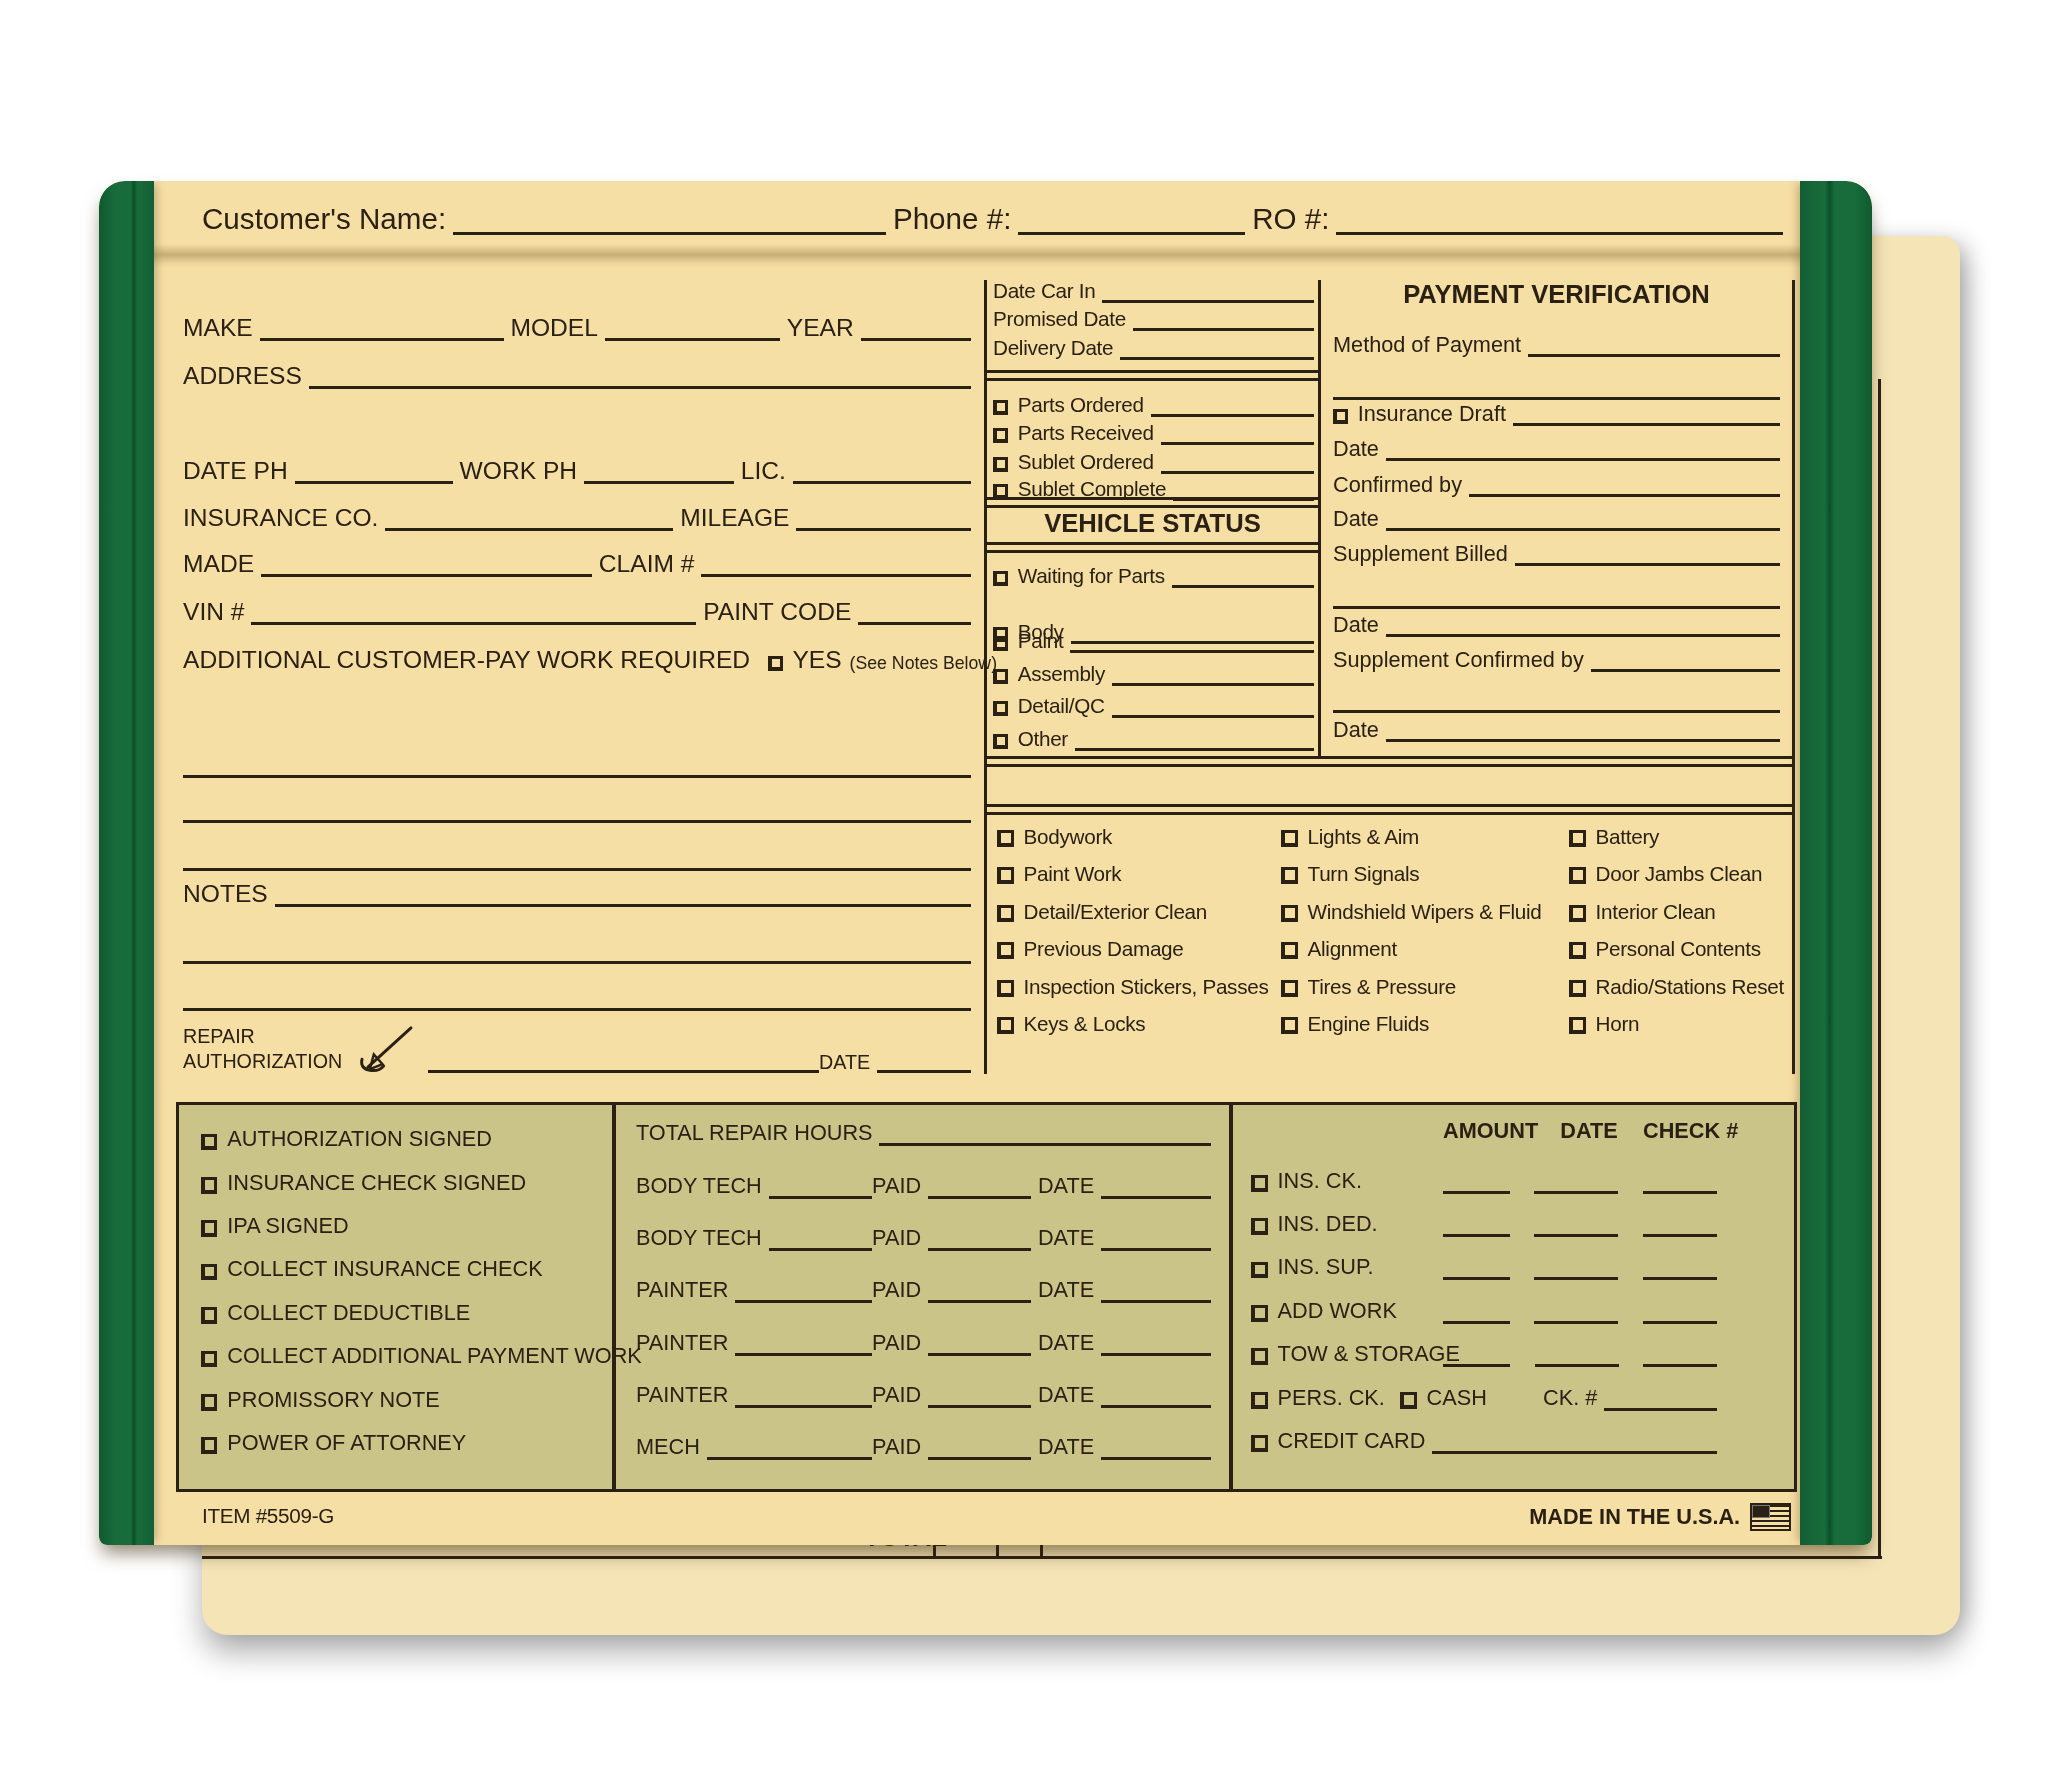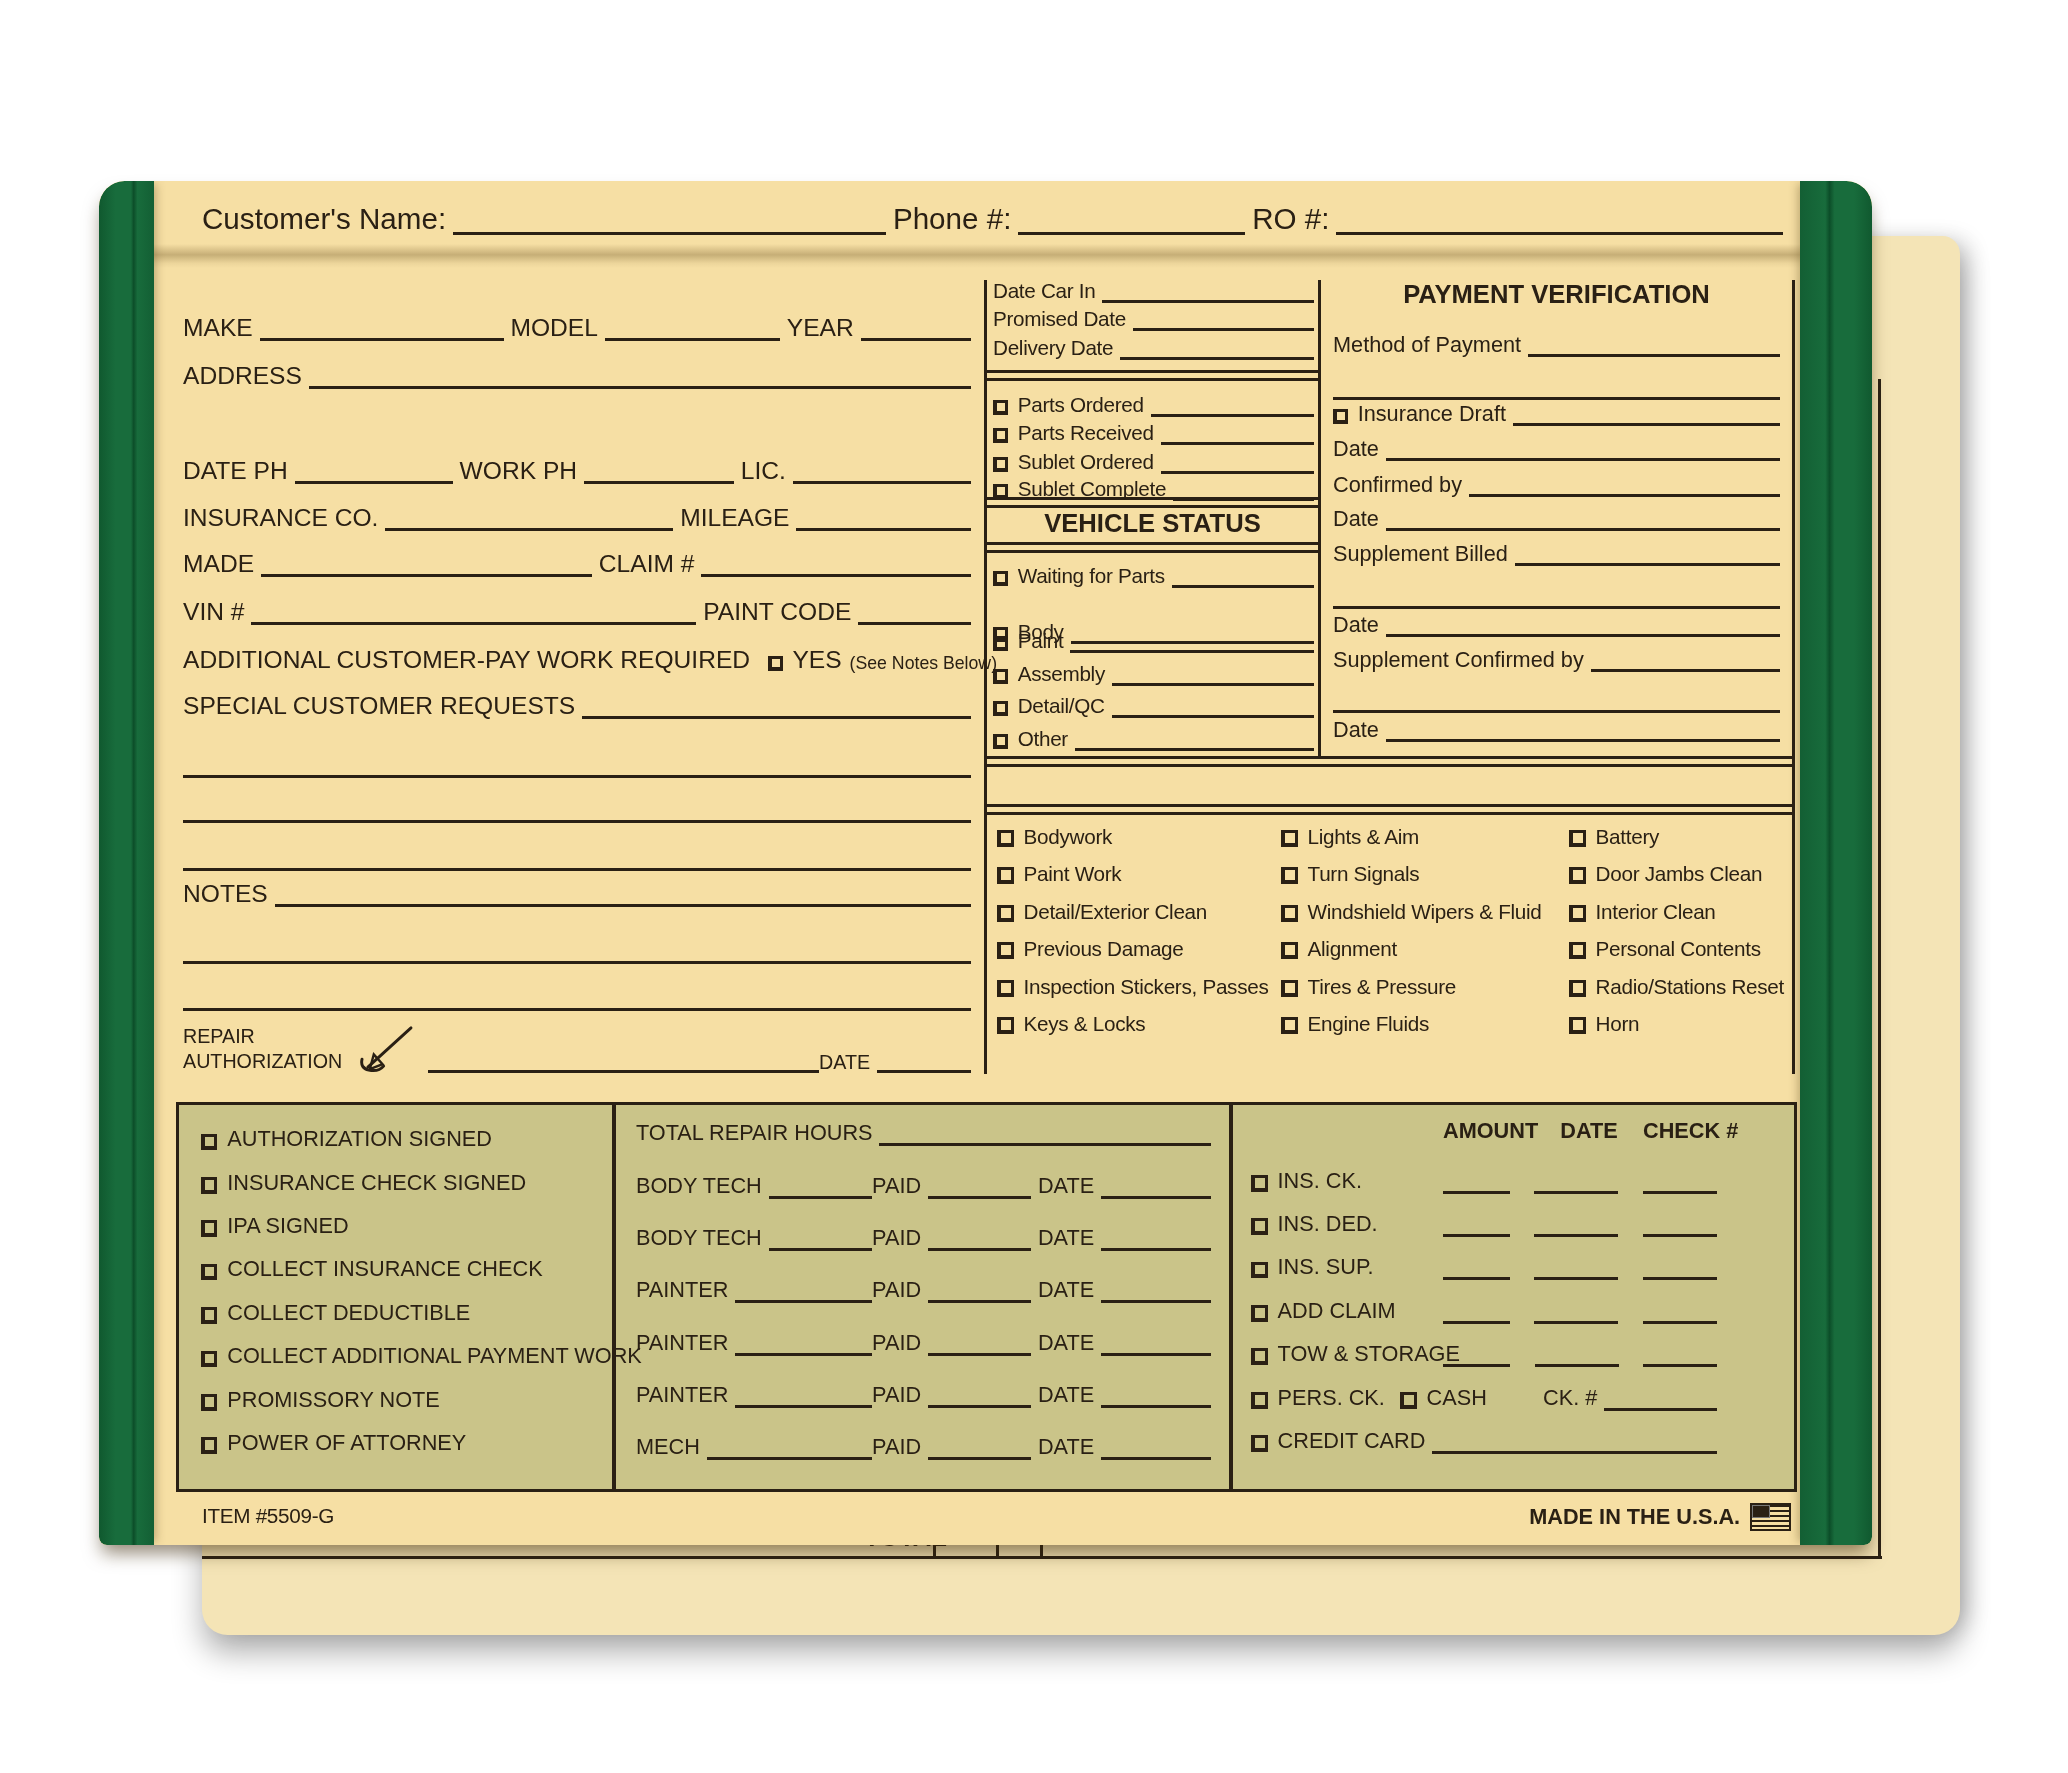--- a/index.html
+++ b/index.html
@@ -118,24 +118,20 @@
     <span class="l" style="width:445px"></span>
     <span>PAINT CODE</span>
     <span class="l g"></span>
   </div>
   <div class="r f25" style="left:84px;top:465px;width:788px">
     <span>ADDITIONAL CUSTOMER-PAY WORK REQUIRED</span>
     <span class="cb s" style="margin-left:17.7px"></span>
     <span>YES</span>
     <span class="f18" style="margin-left:7.9px">(See Notes Below)</span>
   </div>
-  <div class="r f25" style="left:84px;top:511px;width:788px">
-    <span>SPECIAL CUSTOMER REQUESTS</span>
-    <span class="l g"></span>
-  </div>
   <div class="bl" style="left:84px;top:594px;width:788px"></div>
   <div class="bl" style="left:84px;top:639px;width:788px"></div>
   <div class="bl" style="left:84px;top:687px;width:788px"></div>
   <div class="r f25" style="left:84px;top:699px;width:788px">
     <span>NOTES</span>
     <span class="l g"></span>
   </div>
   <div class="bl" style="left:84px;top:780px;width:788px"></div>
   <div class="bl" style="left:84px;top:827px;width:788px;border-bottom-width:3.9px"></div>
   <div class="r" style="left:84px;top:843px;width:788px">
@@ -477,21 +473,21 @@
             <span class="cb"></span>
             <span>INS. SUP.</span>
           </span>
         <span class="l" style="width:67px;margin:0 24.6px 0 0"></span>
         <span class="l" style="width:84px;margin:0 24.6px 0 0"></span>
         <span class="l" style="width:74px;margin:0"></span>
       </span>
       <span class="it">
         <span style="display:flex;align-items:flex-end;width:192px">
             <span class="cb"></span>
-            <span>ADD CLAIM</span>
+            <span>ADD WORK</span>
           </span>
         <span class="l" style="width:67px;margin:0 24.6px 0 0"></span>
         <span class="l" style="width:84px;margin:0 24.6px 0 0"></span>
         <span class="l" style="width:74px;margin:0"></span>
       </span>
       <span class="it">
         <span style="display:flex;align-items:flex-end;width:192px">
             <span class="cb"></span>
             <span>TOW &amp; STORAGE</span>
           </span>

